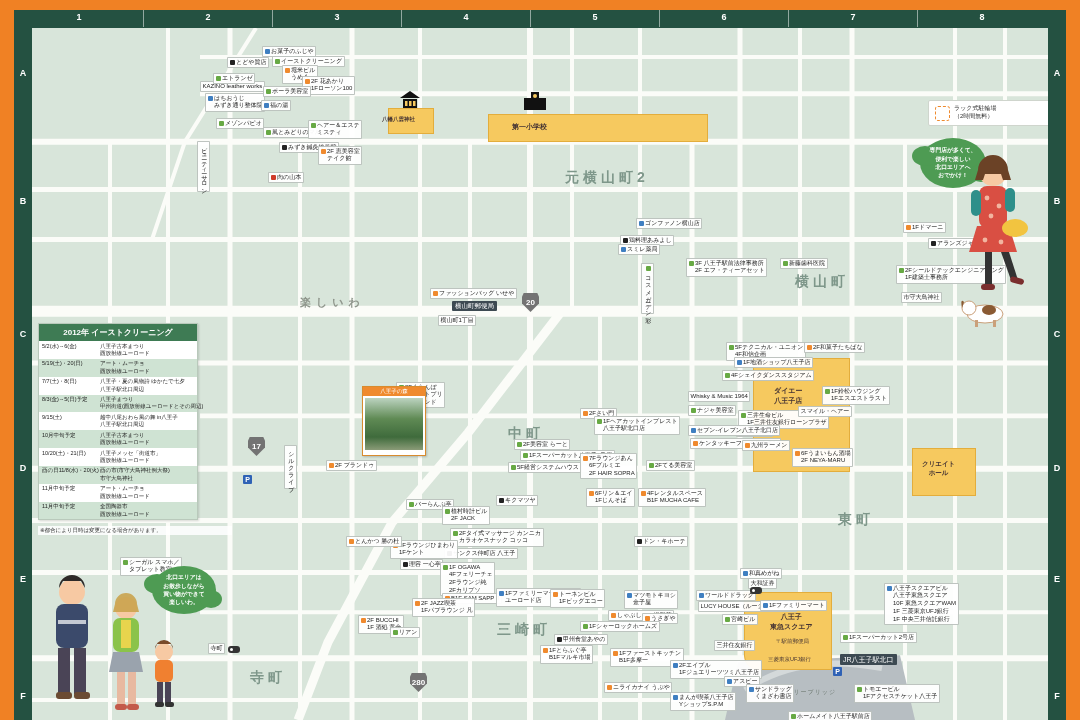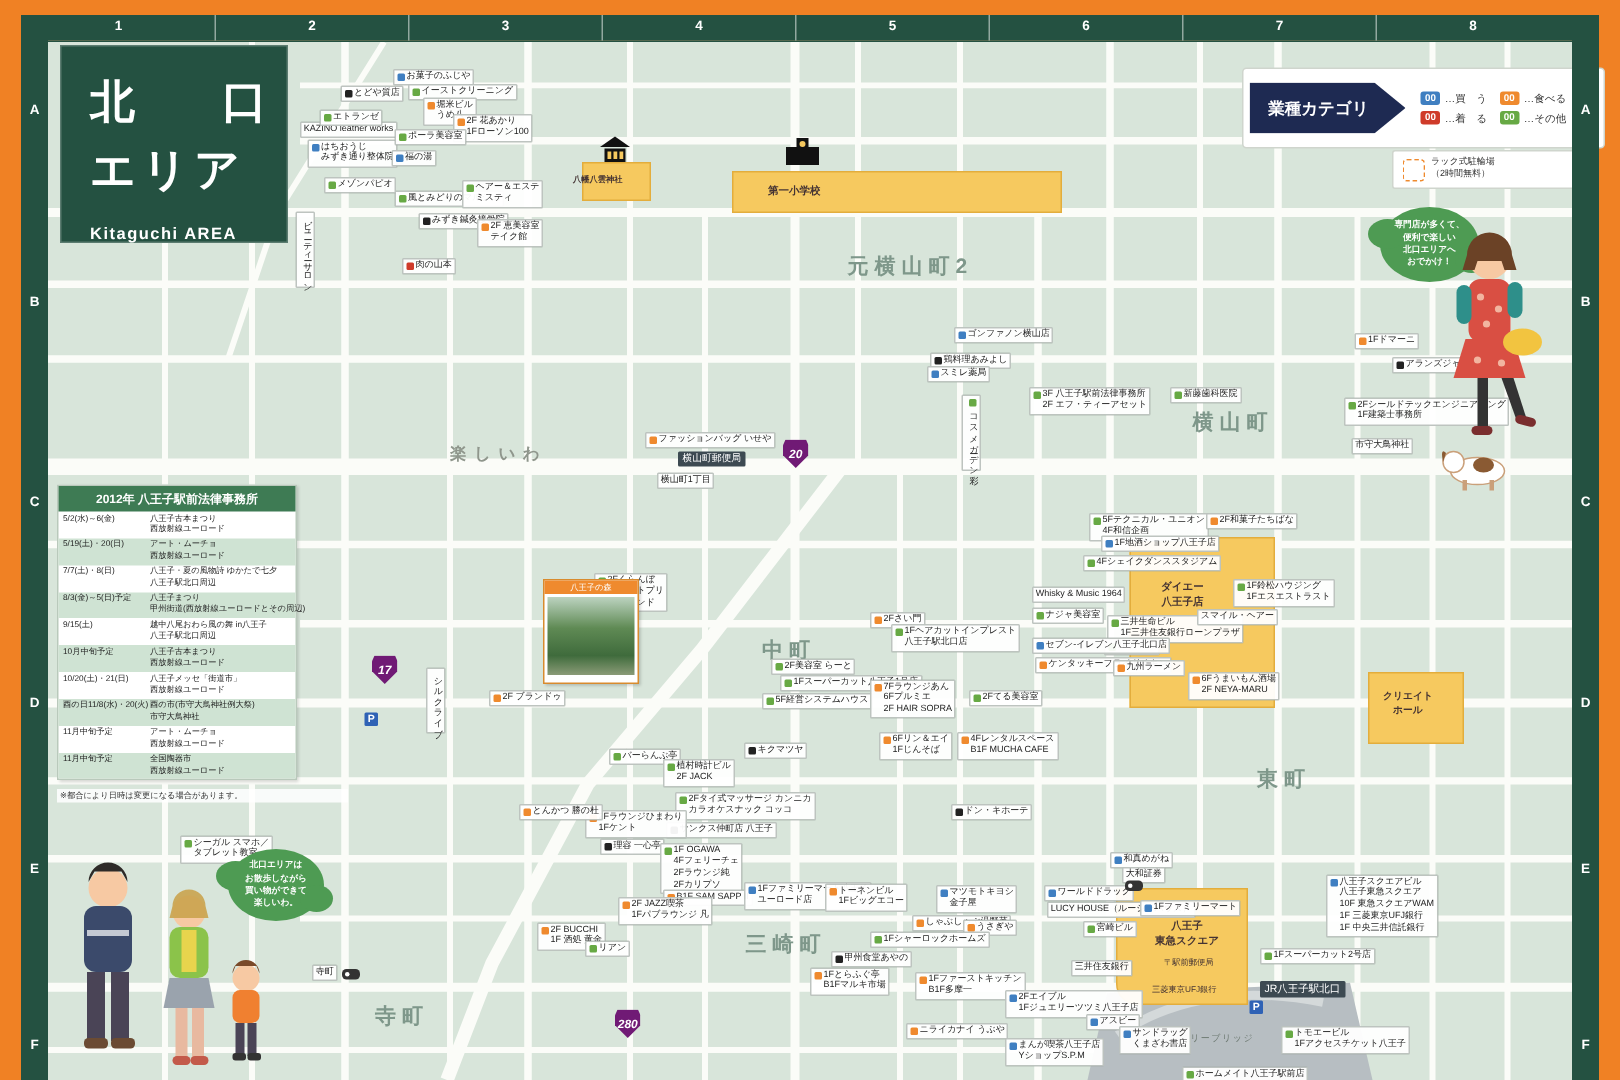--- a/index.html
+++ b/index.html
@@ -19,23 +19,23 @@
   #streets{position:absolute;left:0;top:0;width:100%;height:100%;}
   .lbl{position:absolute;display:flex;align-items:flex-start;gap:1.5px;background:rgba(255,255,255,.95);
        border:0.5px solid rgba(110,125,115,.45);padding:0.5px 1.5px;font-size:6px;line-height:1.3;color:#222;
        white-space:pre;z-index:6;border-radius:1px;}
   .lbl .sq{width:5px;height:5px;margin-top:1px;flex:none;border-radius:1px;}
   .sq-b{background:#3f7fc1}.sq-o{background:#ef8a2e}.sq-r{background:#cf3b2a}.sq-g{background:#67a944}.sq-k{background:#222}
   .lbl.vert{writing-mode:vertical-rl;}
   .lbl.badge{background:#3d4a52;color:#fff;border:none;font-size:6.5px;padding:1px 3px;}
   .district{position:absolute;font-size:14px;font-weight:bold;color:#7e978a;letter-spacing:4px;z-index:4;white-space:nowrap;}
   .street-name{position:absolute;font-size:11px;font-weight:bold;color:#8f968c;letter-spacing:5px;z-index:4;white-space:nowrap;}
-  .route{position:absolute;width:17px;height:19px;background:#701a75;color:#fff;font-size:8px;font-weight:bold;
+  .route{position:absolute;width:17px;height:19px;background:#737373;color:#fff;font-size:8px;font-weight:bold;
          display:flex;align-items:center;justify-content:center;z-index:7;
-         clip-path:polygon(10% 0,90% 0,100% 20%,100% 55%,50% 100%,0 55%,0 20%);font-style:italic;}
+         clip-path:polygon(10% 0,90% 0,100% 20%,100% 55%,50% 100%,0 55%,0 20%);}
   .picon{position:absolute;width:9px;height:9px;background:#2f62b5;color:#fff;font-size:7px;font-weight:bold;
          display:flex;align-items:center;justify-content:center;z-index:7;border-radius:1px;}
   .busicon{position:absolute;width:12px;height:7px;background:#333;border-radius:3px;z-index:7;}
   .busicon::after{content:"";position:absolute;left:2px;top:2px;width:3px;height:3px;background:#fff;border-radius:50%;}
   
   #titlebox{position:absolute;left:40px;top:30px;width:152px;height:132px;background:#245141;z-index:20;
             color:#fff;box-shadow:0 0 0 1px rgba(255,255,255,.25) inset;}
   #titlebox .t1{font-size:30px;font-weight:bold;letter-spacing:14px;margin:18px 0 0 20px;}
   #titlebox .t2{font-size:30px;font-weight:bold;letter-spacing:4px;margin:4px 0 0 20px;}
   #titlebox .t3{font-size:11px;font-weight:bold;margin:16px 0 0 20px;letter-spacing:1px;}
@@ -347,55 +347,29 @@
         <div class="route" style="left: 216px; top: 409px;">17</div>
         <div class="route" style="left: 490px; top: 265px;">20</div>
         <div class="route" style="left: 378px; top: 645px;">280</div>
         <div class="picon" style="left: 211px; top: 447px;">P</div>
         <div class="picon" style="left: 801px; top: 639px;">P</div>
         <div class="busicon" style="left: 196px; top: 618px;"></div>
         <div class="busicon" style="left: 718px; top: 559px;"></div>
       </div>
   </div>
 
-  <div id="titlebox">
-    <div class="t1">北　口</div>
-    <div class="t2">エリア</div>
-    <div class="t3">Kitaguchi AREA</div>
-  </div>
-
-  <div id="legend">
-    <div id="legend-arrow">業種カテゴリ</div>
-    <div id="legend-items">
-        <div class="leg-item">
-          <span class="leg-code" style="background: rgb(63, 127, 193);">00</span>
-          <span>…買　う</span>
-        </div>
-        <div class="leg-item">
-          <span class="leg-code" style="background: rgb(239, 138, 46);">00</span>
-          <span>…食べる</span>
-        </div>
-        <div class="leg-item">
-          <span class="leg-code" style="background: rgb(207, 59, 42);">00</span>
-          <span>…着　る</span>
-        </div>
-        <div class="leg-item">
-          <span class="leg-code" style="background: rgb(103, 169, 68);">00</span>
-          <span>…その他</span>
-        </div>
-      </div>
-  </div>
+
   <div id="legend-park">
     <div class="pk"></div>
     <div class="pt">ラック式駐輪場
 （2時間無料）</div>
   </div>
 
   <div id="calendar">
-    <div id="cal-title">2012年 八王子駅前法律事務所</div>
+    <div id="cal-title">2012年 イーストクリーニング</div>
     <div id="cal-rows">
         <div class="cal-row">
           <div class="cal-d">5/2(水)～6(金)</div>
           <div class="cal-e">八王子古本まつり
 西放射線ユーロード</div>
         </div>
         <div class="cal-row">
           <div class="cal-d">5/19(土)・20(日)</div>
           <div class="cal-e">アート・ムーチョ
 西放射線ユーロード</div>

